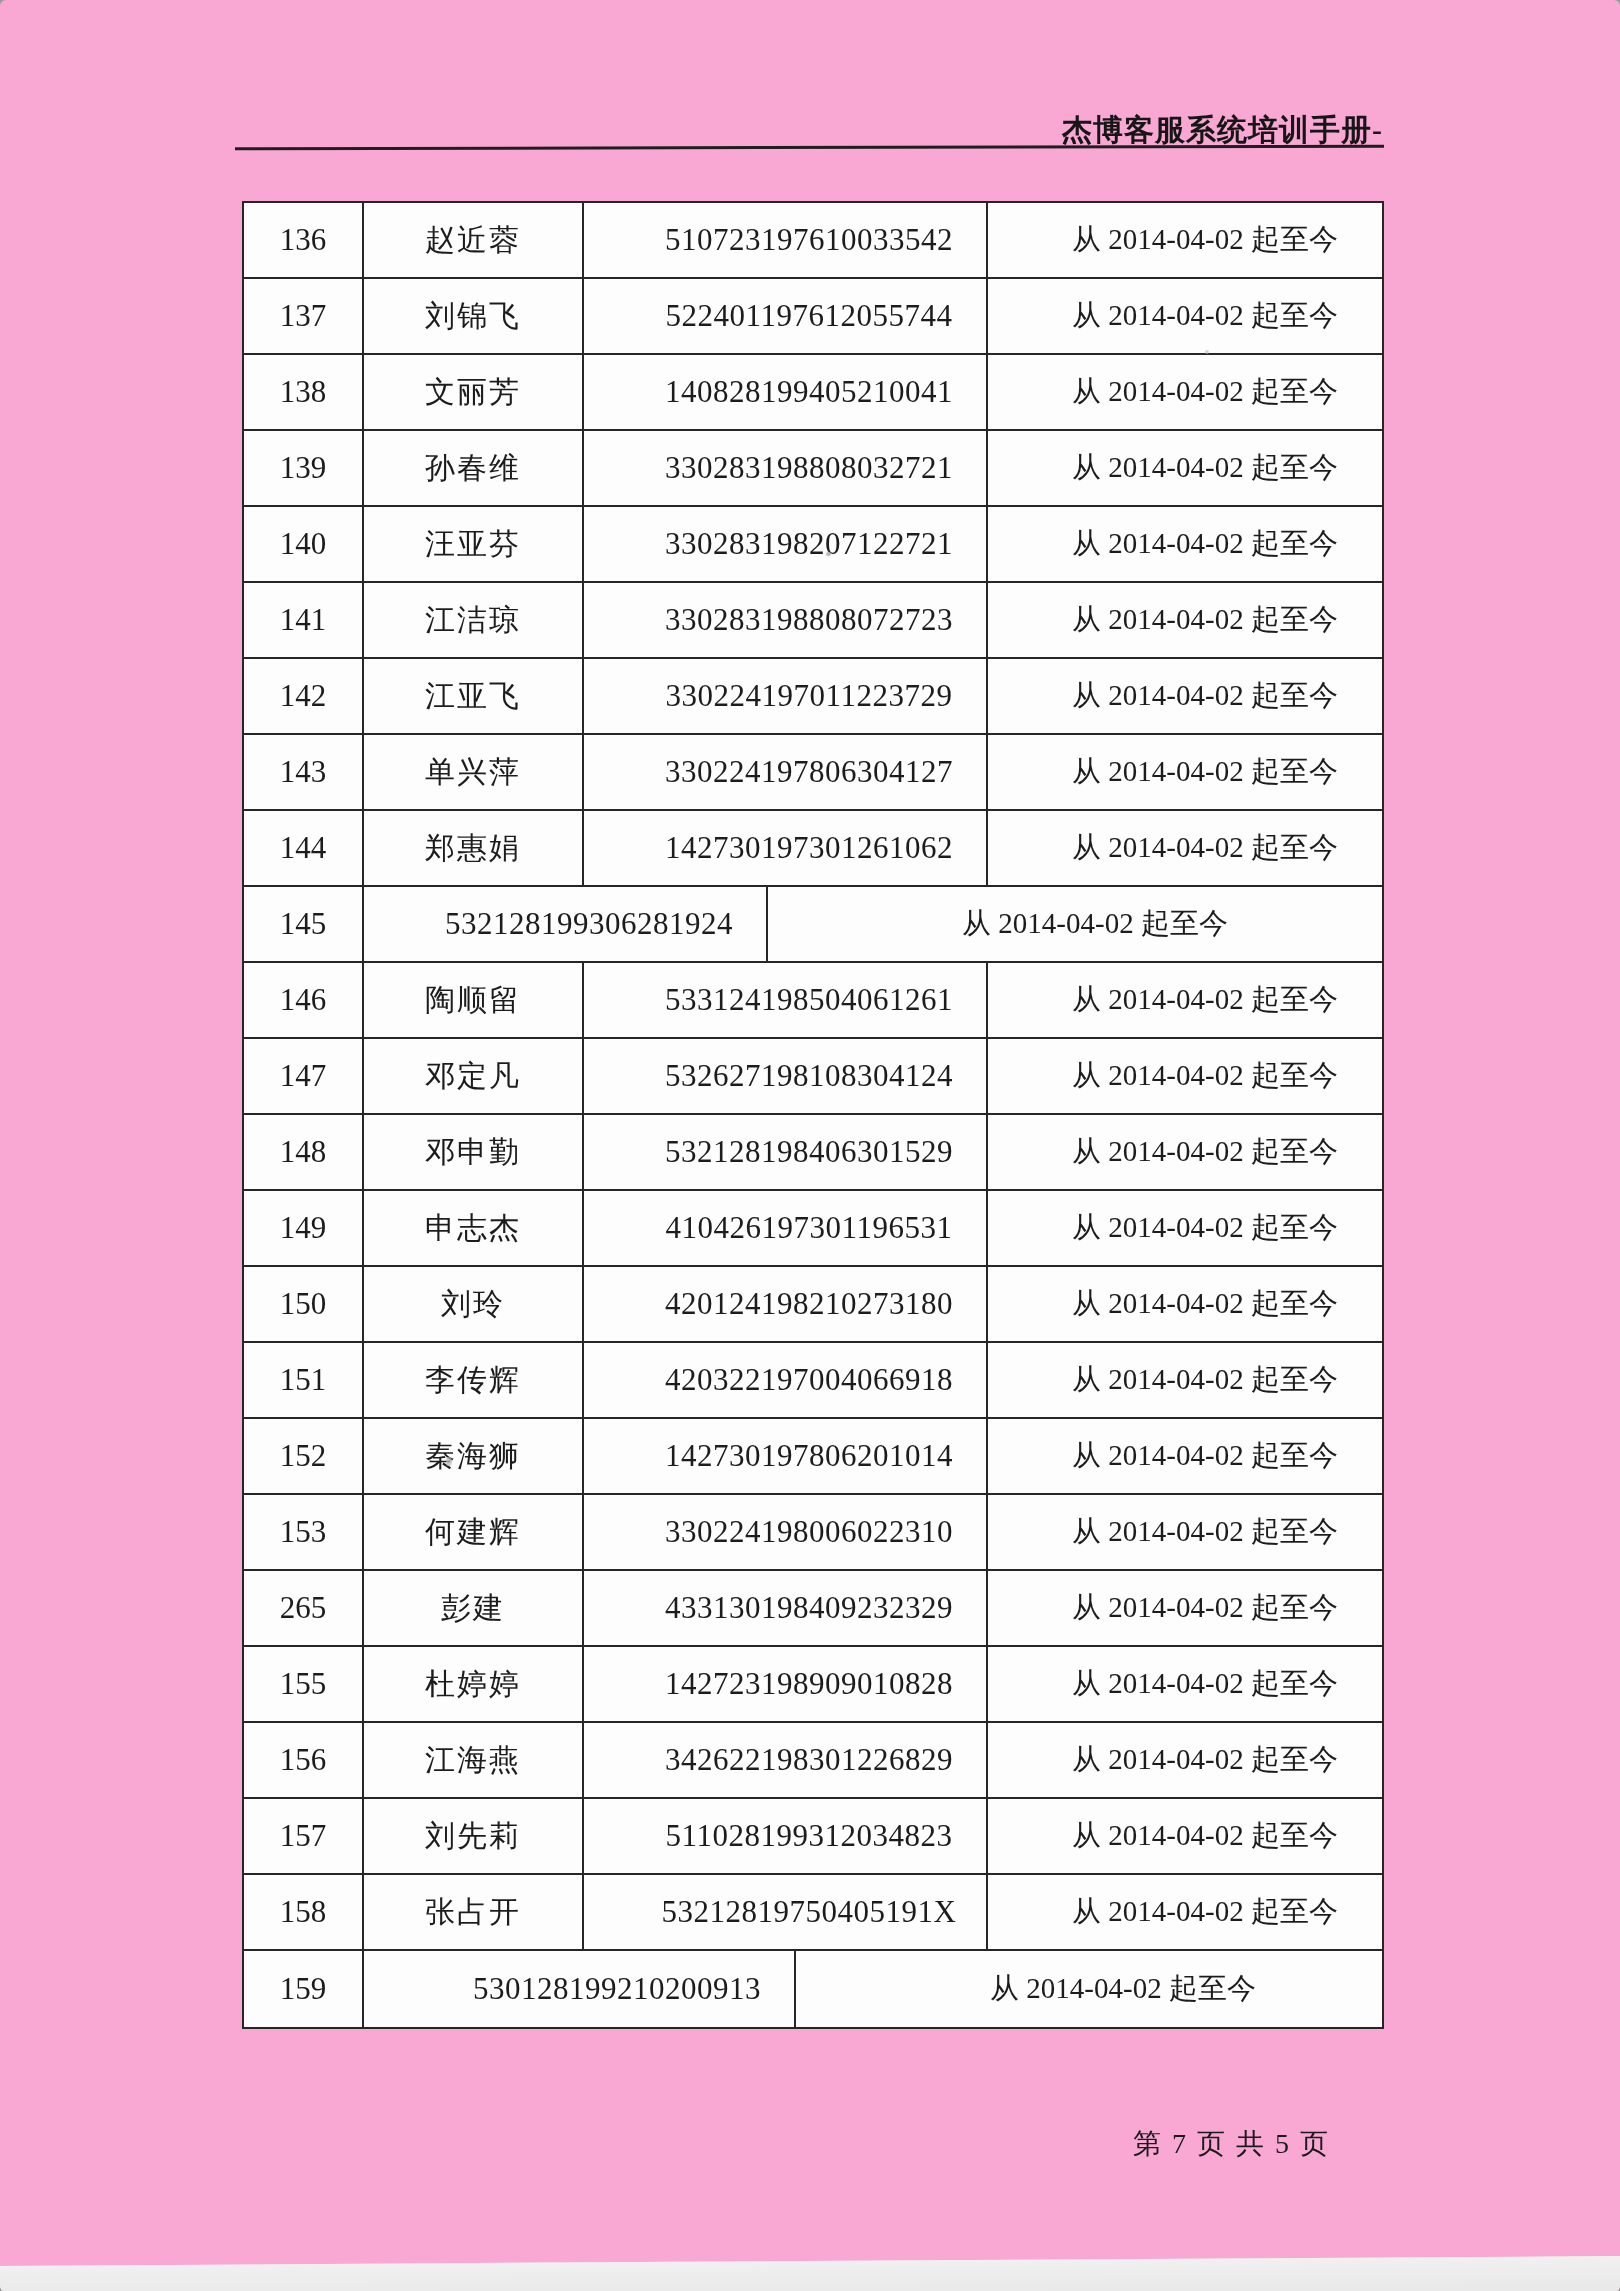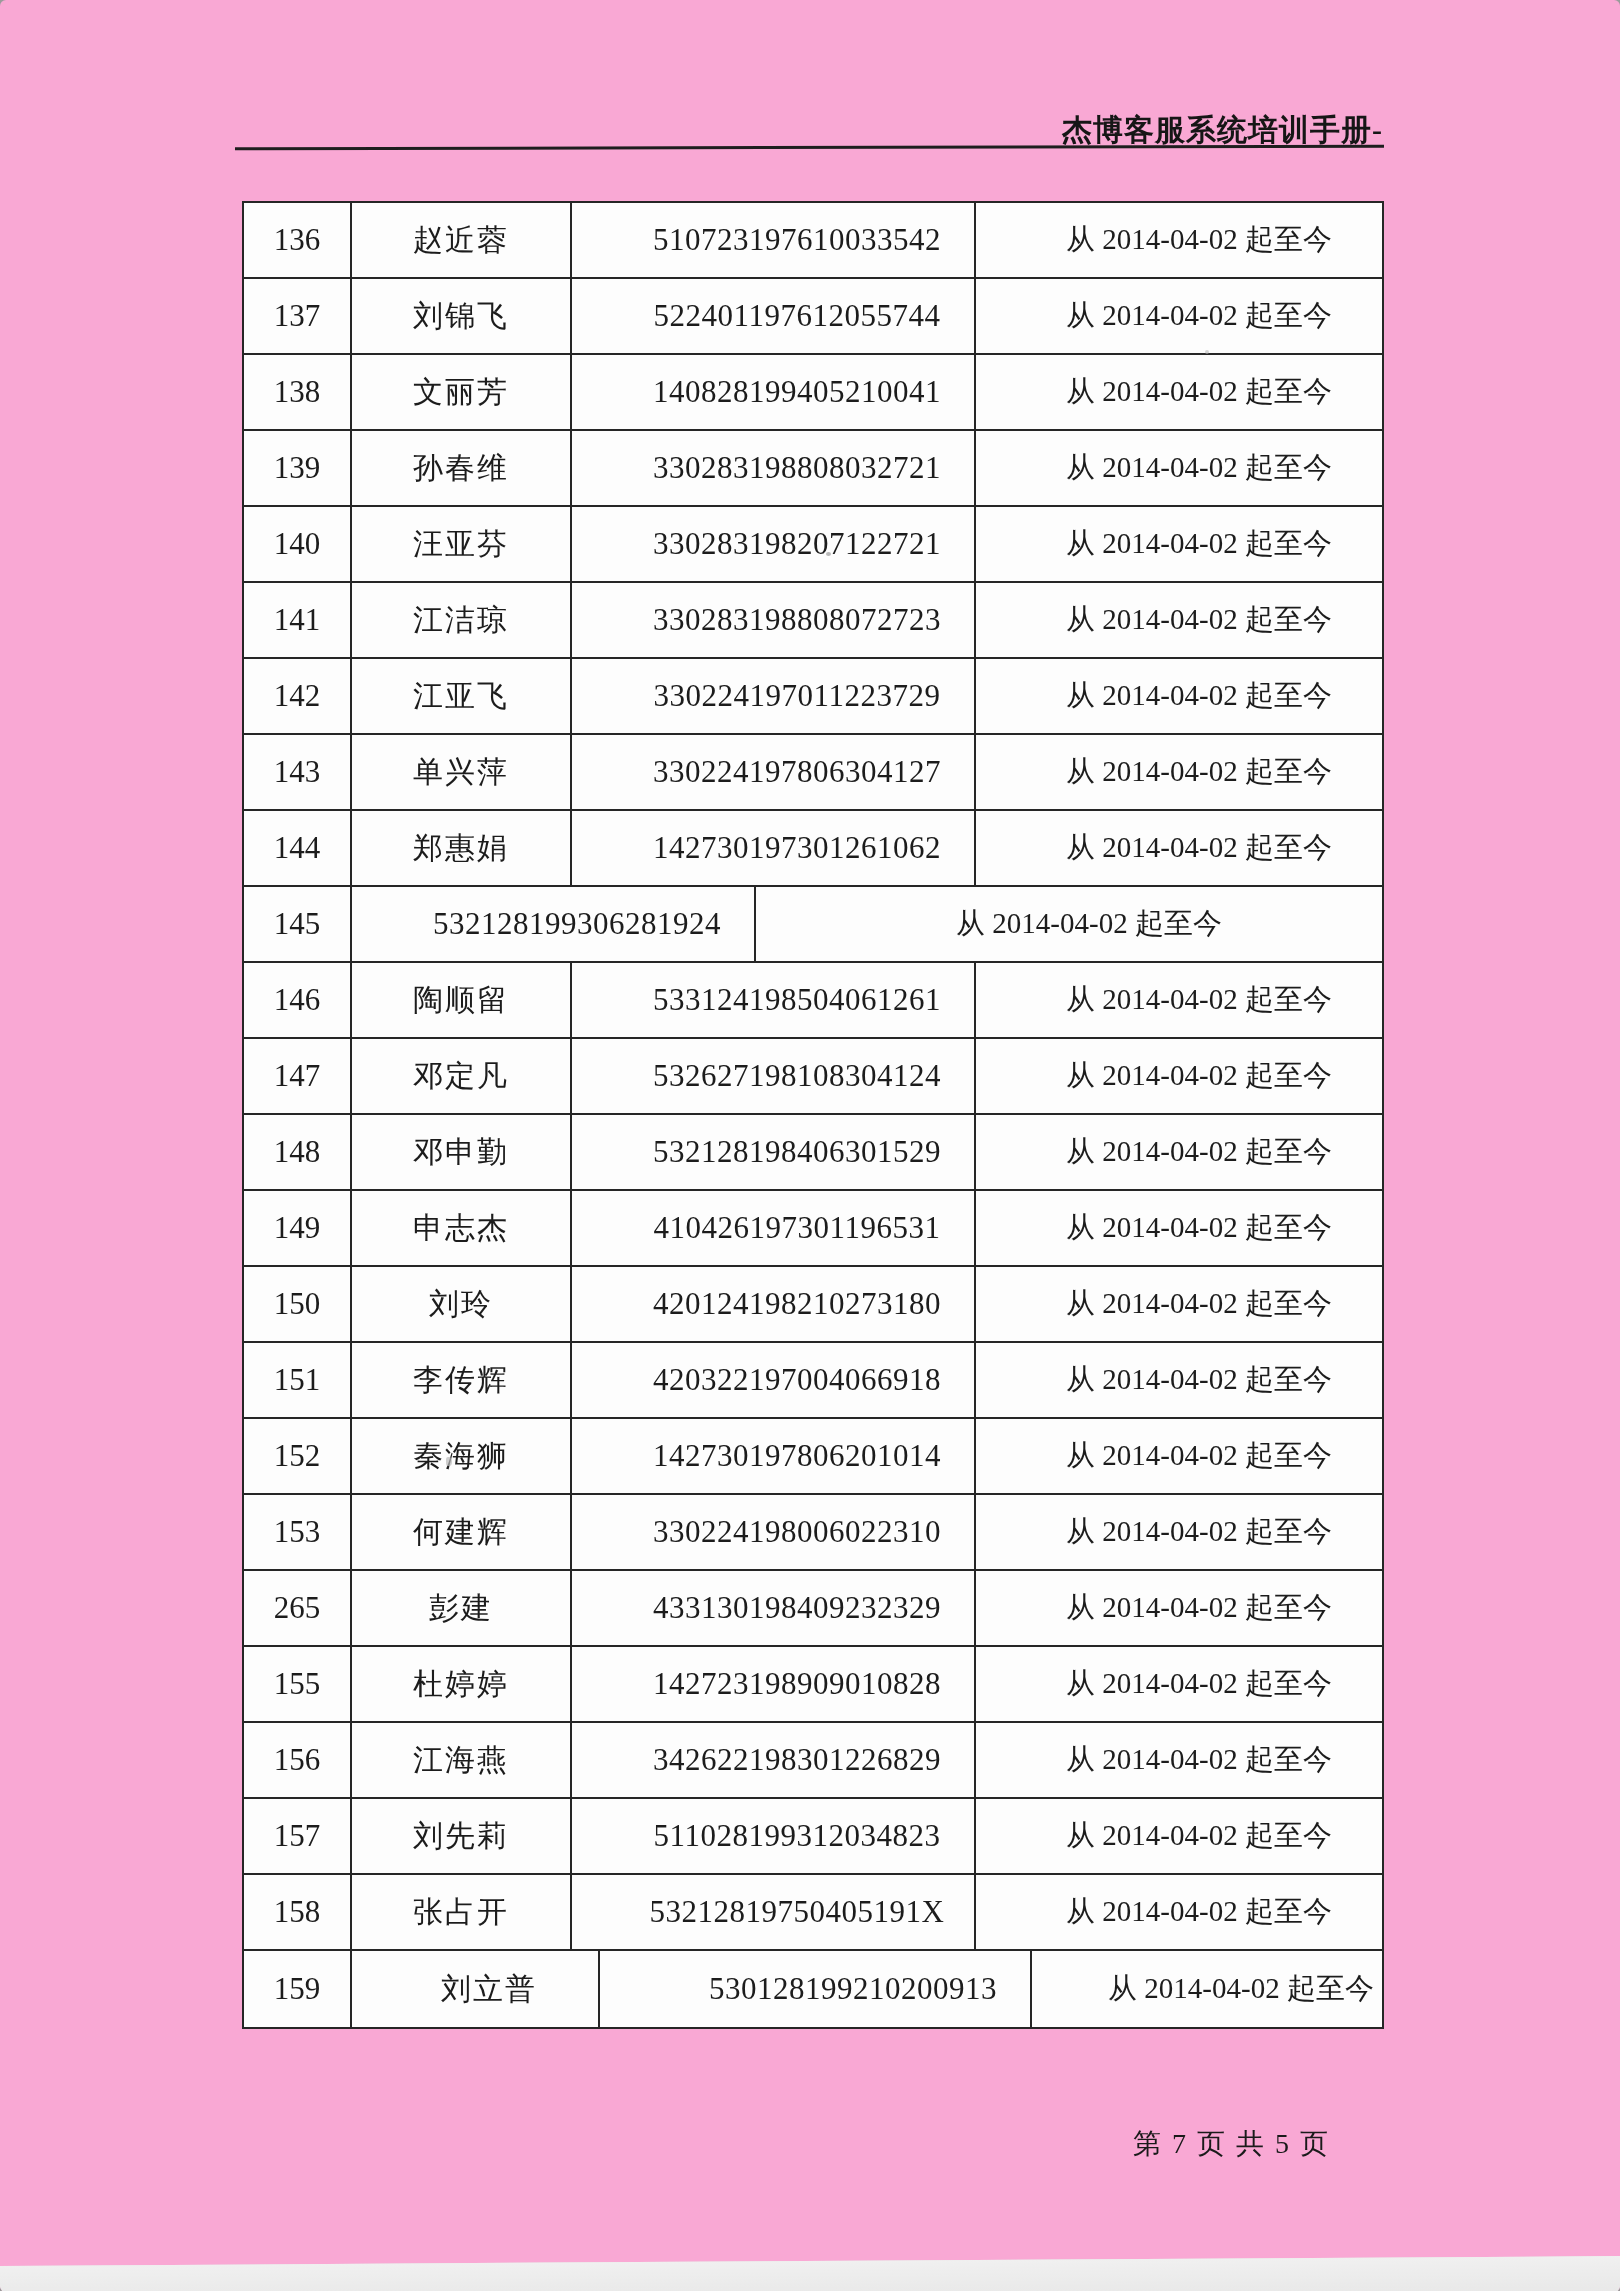--- a/index.html
+++ b/index.html
@@ -56,21 +56,21 @@
   .cell {
     box-sizing: border-box;
     border-right: 2px solid #262626;
     display: flex;
     align-items: center;
     justify-content: center;
     overflow: hidden;
     white-space: nowrap;
   }
   .cell:last-child { border-right: none; margin-left: 40px; }
-  .c-no     { width: 108px; font-size: 31px; }
+  .c-no     { width: 120px; font-size: 31px; }
   .c-name   { width: 220px; font-size: 30px; letter-spacing: 2px; }
   .c-id     { width: 356px; font-size: 31px; letter-spacing: 0.5px; margin-left: 48px; }
   .c-period { flex: 1; font-size: 29px; }
 
   
   .footer-page {
     position: absolute;
     left: 1133px;
     top: 2125px;
     font-size: 28px;
@@ -273,21 +273,20 @@
 
       <div class="trow">
         <div class="cell c-no">158</div>
         <div class="cell c-name">张占开</div>
         <div class="cell c-id">53212819750405191X</div>
         <div class="cell c-period">从 2014-04-02 起至今</div>
       </div>
 
       <div class="trow">
         <div class="cell c-no">159</div>
-        <div class="cell c-name">刘立普</div>
         <div class="cell c-id">530128199210200913</div>
         <div class="cell c-period">从 2014-04-02 起至今</div>
       </div>
     </div>
 
   <div class="footer-page">第 7 页 共 5 页</div>
 
   <div class="speck speck-1"></div>
   <div class="speck speck-2"></div>
   <div class="speck speck-3"></div>

